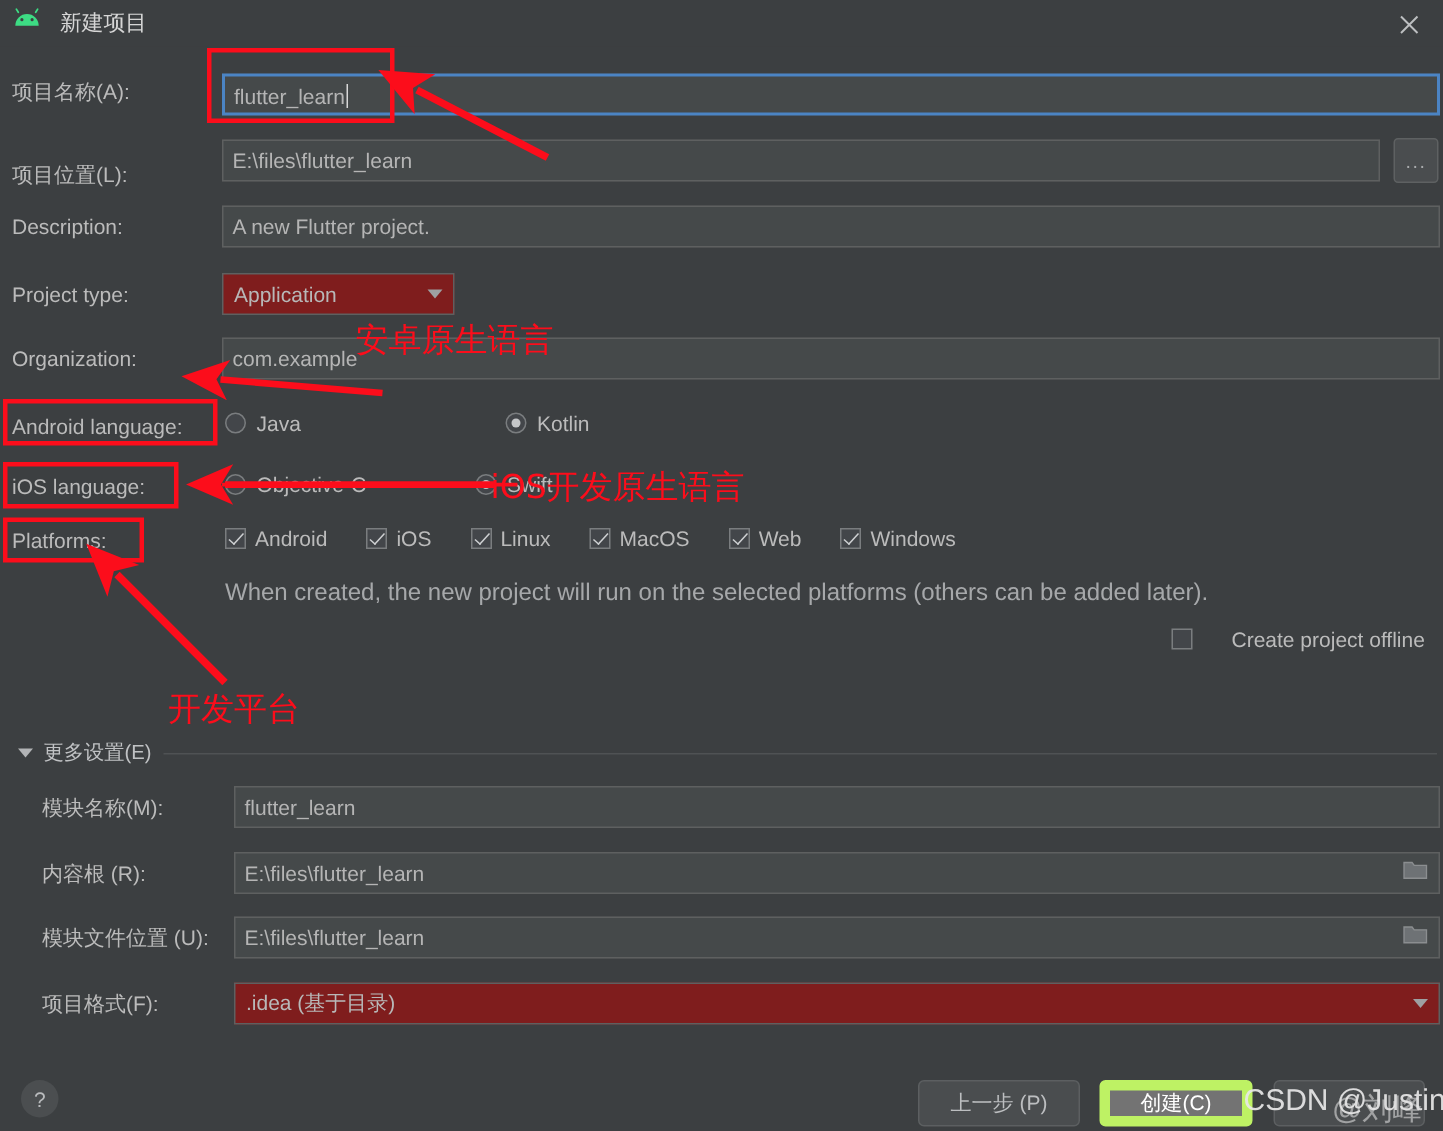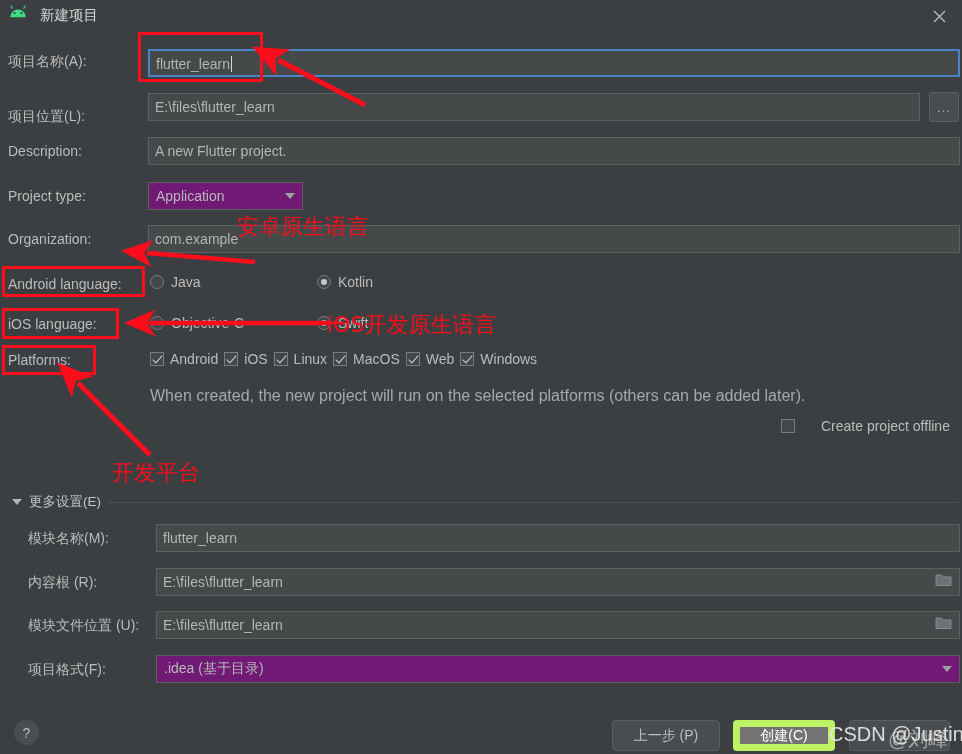--- a/index.html
+++ b/index.html
@@ -78,21 +78,21 @@
     background: #4a4d4f;
     border: 1px solid #5e6162;
     border-radius: 3px;
     display: flex; align-items: center; justify-content: center;
     cursor: pointer;
   }
   .dots { color: #a9abad; font-size: 13px; letter-spacing: 1px; line-height: 1; }
 
   
   .combo {
-    background: #701a75;
+    background: #7f1d1d;
     border: 1px solid #5e6060;
     height: 28px;
     display: flex; align-items: center;
     color: #b8b8b8;
     font-size: 14px;
     padding-left: 7px;
     cursor: pointer;
   }
   .combo .val { flex: 1; }
   .combo .arrow {
@@ -123,21 +123,21 @@
   }
   .radio.on::after {
     content: "";
     width: 6px; height: 6px; border-radius: 50%;
     background: #c5c7c9;
   }
   .radio-label { font-size: 14px; color: #bbbbbb; }
 
   
   .chk-row { display: flex; align-items: center; }
-  .chk-item { display: flex; align-items: center; margin-right: 6px; cursor: pointer; }
+  .chk-item { display: flex; align-items: center; margin-right: 26px; cursor: pointer; }
   .chk {
     width: 14px; height: 14px;
     border: 1px solid #7a7d7f;
     background: #43464a;
     margin-right: 6px;
     position: relative;
     flex: 0 0 auto;
   }
   .chk.on::after {
     content: "";
@@ -290,21 +290,21 @@
   <div class="row" style="left:8px; top:231px;">
     <span class="label">Organization:</span>
   </div>
   <div class="field" style="position:absolute; left:148px; top:225px; width:812px; height:28px;">
     <span>com.example</span>
   </div>
 
   <div class="row" style="left:8px; top:276px;align-items:center;">
     <span class="label">Android language:</span>
   </div>
-  <div class="radio-grp" style="position:absolute; left:150px; top:274px;">
+  <div class="radio-grp" style="position:absolute; left:150px; top:274px;gap:20px;">
     <div class="radio-item" style="width:167px;">
       <span class="radio"></span>
       <span class="radio-label">Java</span>
     </div>
     <div class="radio-item">
       <span class="radio on"></span>
       <span class="radio-label">Kotlin</span>
     </div>
   </div>
 

